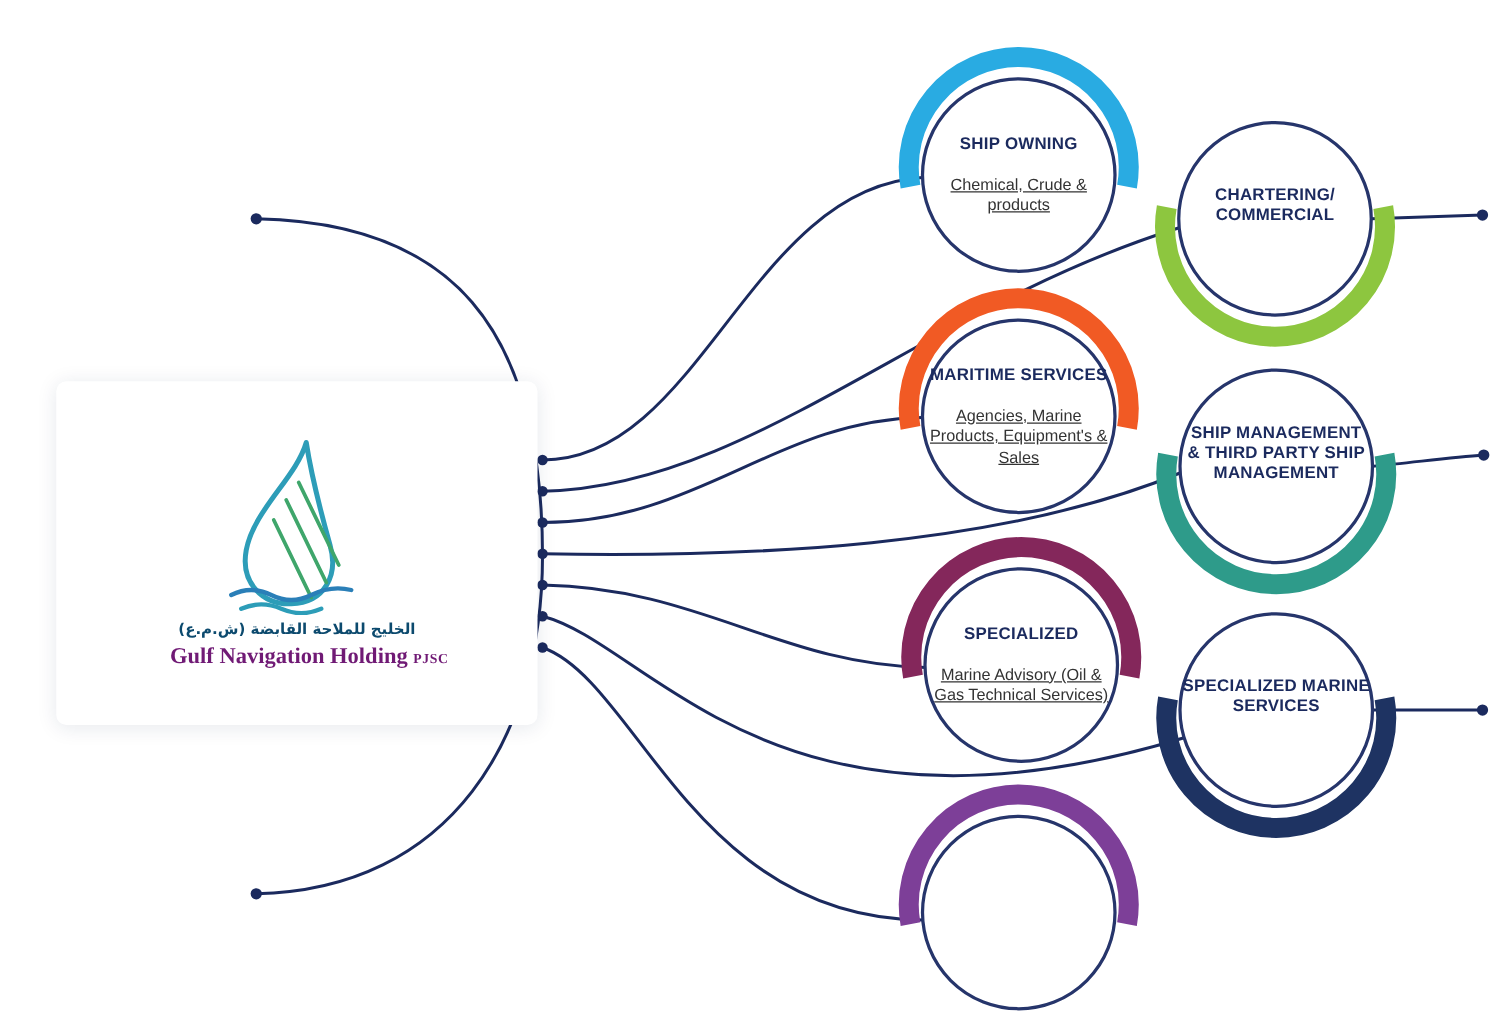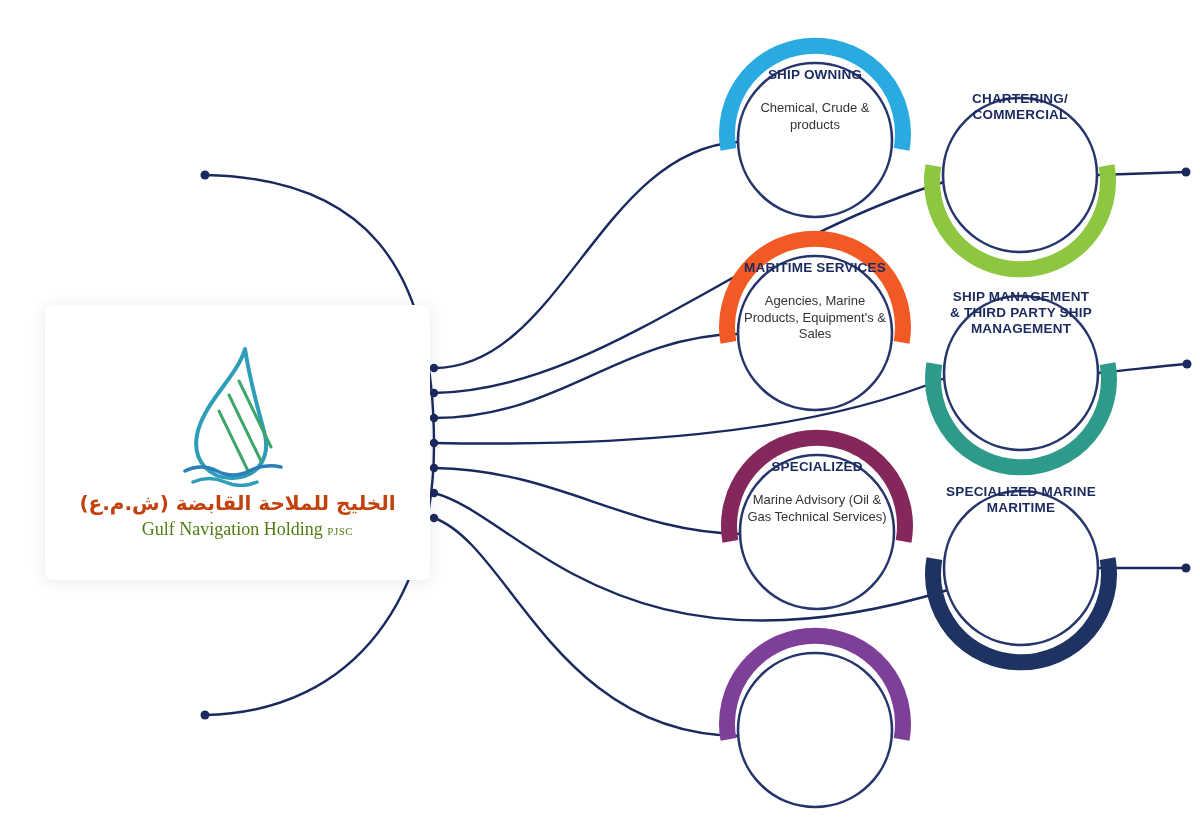--- a/index.html
+++ b/index.html
@@ -4,36 +4,36 @@
 <style>
   html,body{margin:0;padding:0;background:#ffffff;}
   #canvas{position:relative;width:1200px;height:822px;background:#ffffff;overflow:hidden;
           font-family:"Liberation Sans",sans-serif;}
   
   #connectors{position:absolute;left:0;top:0;z-index:1;}
   
   #center-card{position:absolute;left:45px;top:305px;width:385px;height:275px;background:#ffffff;
                border-radius:8px;box-shadow:0 2px 16px rgba(20,40,80,.10);z-index:2;
                display:flex;flex-direction:column;align-items:center;justify-content:center;}
-  #center-card .arabic{font-family:"DejaVu Sans",sans-serif;direction:rtl;font-size:20px;font-weight:bold;
-               color:#c2410c;margin-top:4px;letter-spacing:.5px;}
-  #center-card .english{font-family:"Liberation Serif",serif;font-weight:normal;font-size:18px;color:#4d7c0f;
+  #center-card .arabic{font-family:"DejaVu Sans",sans-serif;direction:rtl;font-size:12px;font-weight:bold;
+               color:#0c4a6e;margin-top:4px;letter-spacing:.5px;}
+  #center-card .english{font-family:"Liberation Serif",serif;font-weight:bold;font-size:18px;color:#701a75;
                margin-top:4px;margin-left:20px;}
   #center-card .english .pjsc{font-size:11px;letter-spacing:.5px;}
   
   .node{position:absolute;width:200px;height:200px;z-index:3;}
   .node svg{position:absolute;left:0;top:0;width:200px;height:200px;}
   .node path.arc{fill:none;stroke-width:16;}
   .node circle.disc{fill:#ffffff;stroke-width:2.6;}
-  .label{position:absolute;display:flex;flex-direction:column;align-items:center;
+  .label{position:absolute;display:flex;flex-direction:column;justify-content:center;align-items:center;
          text-align:center;}
   .labelL{left:25px;top:33px;width:150px;height:146px;}
   .labelR{left:25px;top:10px;width:150px;height:146px;}
   .title{font-size:13.5px;line-height:1.18;font-weight:bold;color:#1B2A5E;letter-spacing:.2px;}
-  .subtitle{font-size:13px;line-height:1.28;color:#333333;margin-top:17px;}
+  .subtitle{font-size:13px;line-height:1.28;color:#333333;margin-top:17px;text-decoration:underline;}
   .subtitle:empty{display:none;}
 </style>
 </head>
 <body>
 
 <div id="canvas">
 
   <svg id="connectors" width="1200" height="822" viewBox="0 0 1200 822">
     <g fill="none" stroke-width="2.4" stroke="#1B2A5E">
       <path d="M205 175 C360 178 434 260 434 445"></path>
@@ -132,21 +132,21 @@
       <div class="subtitle">Marine Advisory (Oil &amp; Gas Technical Services)</div>
     </div>
   </div>
 
   <div class="node" style="left:921px;top:474px">
     <svg viewBox="0 0 200 200">
       <path class="arc" d="M 13.4 84.7 A 88 88 0 1 0 186.6 84.7" stroke="#1E3362"></path>
       <circle class="disc" cx="100" cy="94" r="77" stroke="#26356B"></circle>
     </svg>
     <div class="label labelR">
-      <div class="title">SPECIALIZED MARINE MARITIME</div>
+      <div class="title">SPECIALIZED MARINE SERVICES</div>
     </div>
   </div>
 
   <div class="node" style="left:715px;top:624px">
     <svg viewBox="0 0 200 200">
       <path class="arc" d="M 13.4 115.3 A 88 88 0 1 1 186.6 115.3" stroke="#7D3F98"></path>
       <circle class="disc" cx="100" cy="106" r="77" stroke="#26356B"></circle>
     </svg>
     <div class="label labelL">
     </div>

